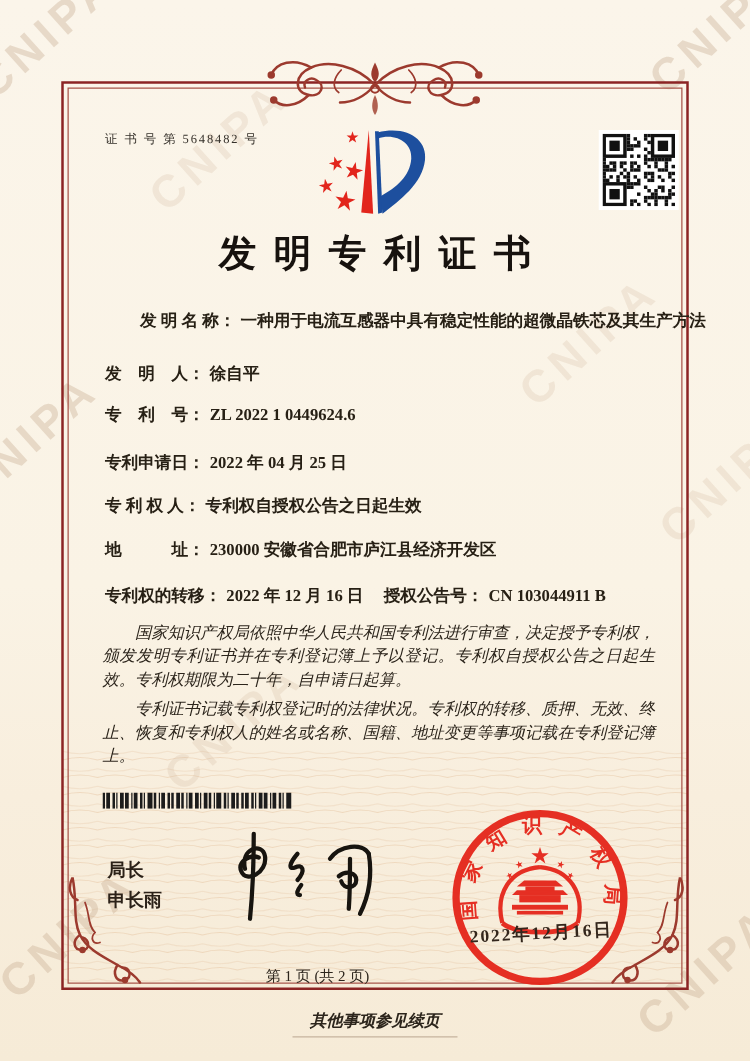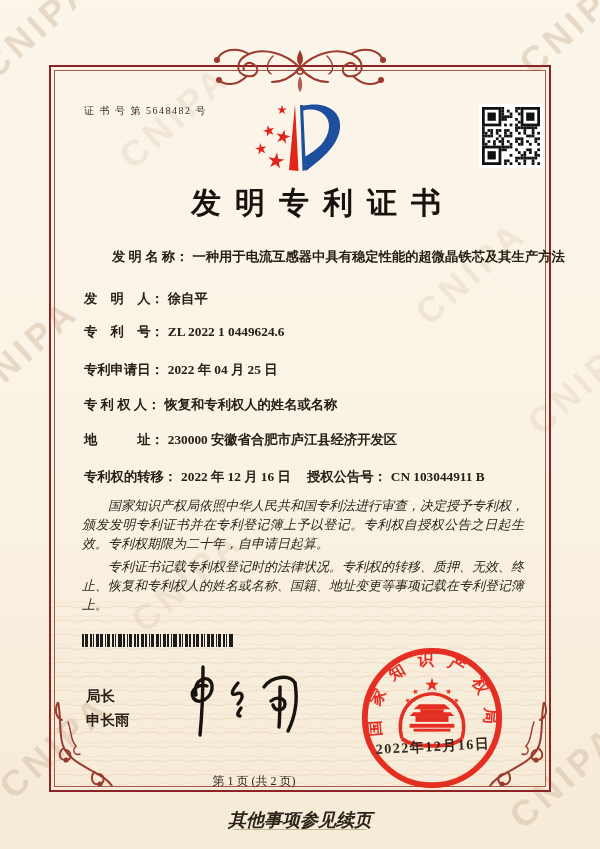--- a/index.html
+++ b/index.html
@@ -28,21 +28,21 @@
   .ornament-top{position:absolute;left:213px;top:42px;z-index:2;}
   .corner-flourish{position:absolute;z-index:2;}
   .corner-flourish.left{left:54px;top:702px;}
   .corner-flourish.right{left:488px;top:702px;transform:scaleX(-1);}
   
   .content{position:absolute;inset:0;z-index:3;}
   .cert-no{position:absolute;left:84px;top:104px;font-size:10px;letter-spacing:1.5px;color:#35302a;}
   .logo{position:absolute;left:250px;top:100px;}
   .qr{position:absolute;left:479px;top:104px;background:#fff;padding:3px;}
   .title{
-    position:absolute;left:65px;top:183px;width:502px;text-align:center;
+    position:absolute;left:49px;top:183px;width:502px;text-align:center;
     font-size:30px;font-weight:bold;letter-spacing:14px;padding-left:14px;
     box-sizing:border-box;color:#17120e;
   }
   .field{position:absolute;left:84px;width:450px;font-size:13.3px;font-weight:bold;white-space:nowrap;color:#272015;}
   .field .lbl{margin-right:4px;}
   .grant2{position:absolute;left:223px;top:0;}
   .paras{position:absolute;left:82px;top:492px;width:442px;}
   .paras p{
     margin:4px 0 3px 0;font-size:13px;line-height:19px;text-indent:2em;
     font-style:italic;color:#2c251c;text-align:justify;
@@ -54,21 +54,21 @@
   .signature{position:absolute;left:172px;top:663px;}
   .seal{position:absolute;left:359px;top:645px;opacity:.95;}
   .seal-date{
     position:absolute;left:362px;top:738px;width:142px;text-align:center;
     font-size:14px;font-weight:bold;letter-spacing:1.5px;color:#33261c;
     transform:rotate(-3deg);
   }
   .page-num{position:absolute;left:49px;top:773px;width:410px;text-align:center;font-size:12px;color:#2c251c;}
   .footer-note{
     position:absolute;left:49px;top:808px;width:502px;text-align:center;
-    font-size:18px;font-weight:bold;font-style:italic;color:#2c251c;
+    font-size:13px;font-weight:bold;font-style:italic;color:#2c251c;
   }
   .footer-line{position:absolute;left:234px;top:829px;width:132px;height:1px;background:#c6b49e;}
 </style>
 </head>
 <body>
 
 <div class="page">
 
   <svg id="waves-svg" class="waves" width="500" height="196">
       <path d="M0 3 q14 4 28 0 q14 4 28 0 q14 4 28 0 q14 4 28 0 q14 4 28 0 q14 4 28 0 q14 4 28 0 q14 4 28 0 q14 4 28 0 q14 4 28 0 q14 4 28 0 q14 4 28 0 q14 4 28 0 q14 4 28 0 q14 4 28 0 q14 4 28 0 q14 4 28 0 q14 4 28 0" fill="none" stroke="#daa87a" stroke-width="0.9" stroke-opacity="0.18"></path>
@@ -321,21 +321,21 @@
     <div class="field" style="top:290px;">
       <span class="lbl">发　明　人：</span><span>徐自平</span>
     </div>
     <div class="field" style="top:323px;">
       <span class="lbl">专　利　号：</span><span>ZL 2022 1 0449624.6</span>
     </div>
     <div class="field" style="top:361px;">
       <span class="lbl">专利申请日：</span><span>2022 年 04 月 25 日</span>
     </div>
     <div class="field" style="top:396px;">
-      <span class="lbl">专 利 权 人：</span><span>恢复和专利权人的姓名或名称</span>
+      <span class="lbl">专 利 权 人：</span><span>专利权自授权公告之日起生效</span>
     </div>
     <div class="field" style="top:431px;">
       <span class="lbl">地　　　址：</span><span>230000  安徽省合肥市庐江县经济开发区</span>
     </div>
     <div class="field" style="top:468px;">
       <span>
         <span class="lbl">专利权的转移：</span><span>2022 年 12 月 16 日</span>
       </span>
       <span class="grant2">
         <span class="lbl">授权公告号：</span><span>CN 103044911 B</span>

